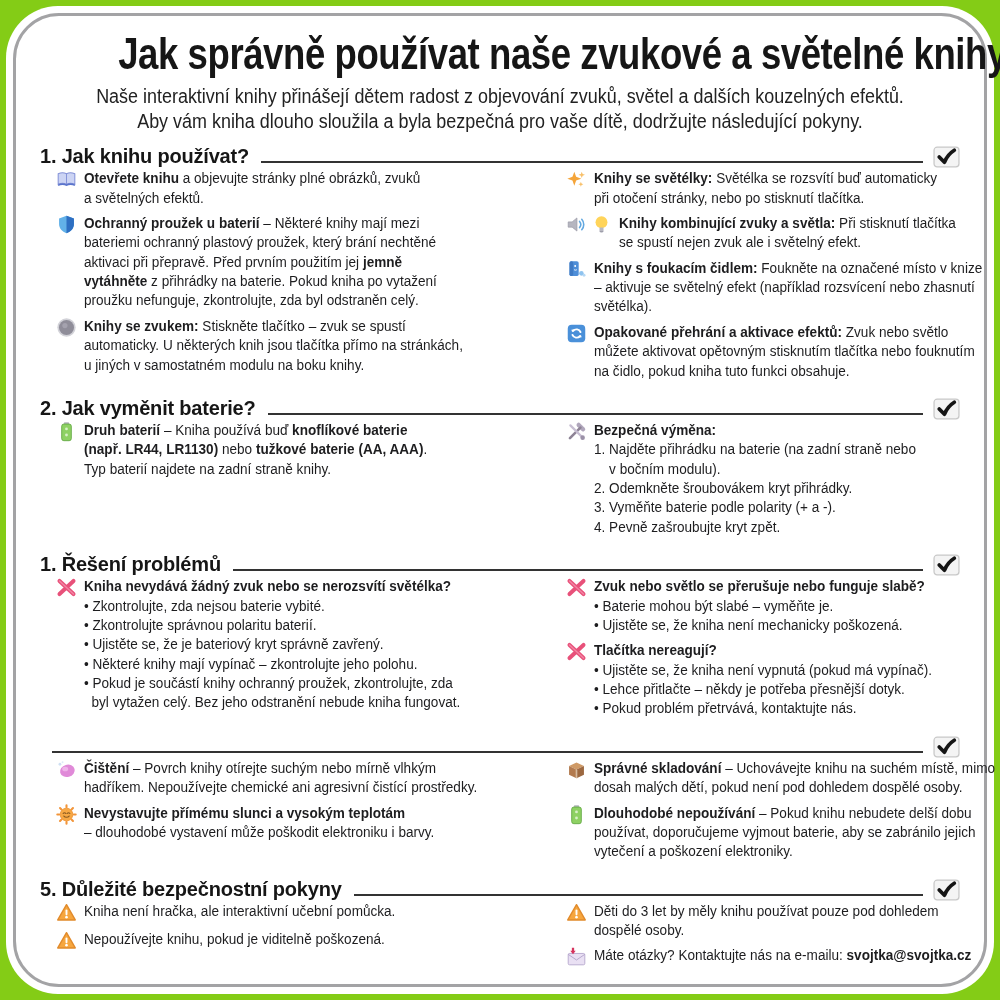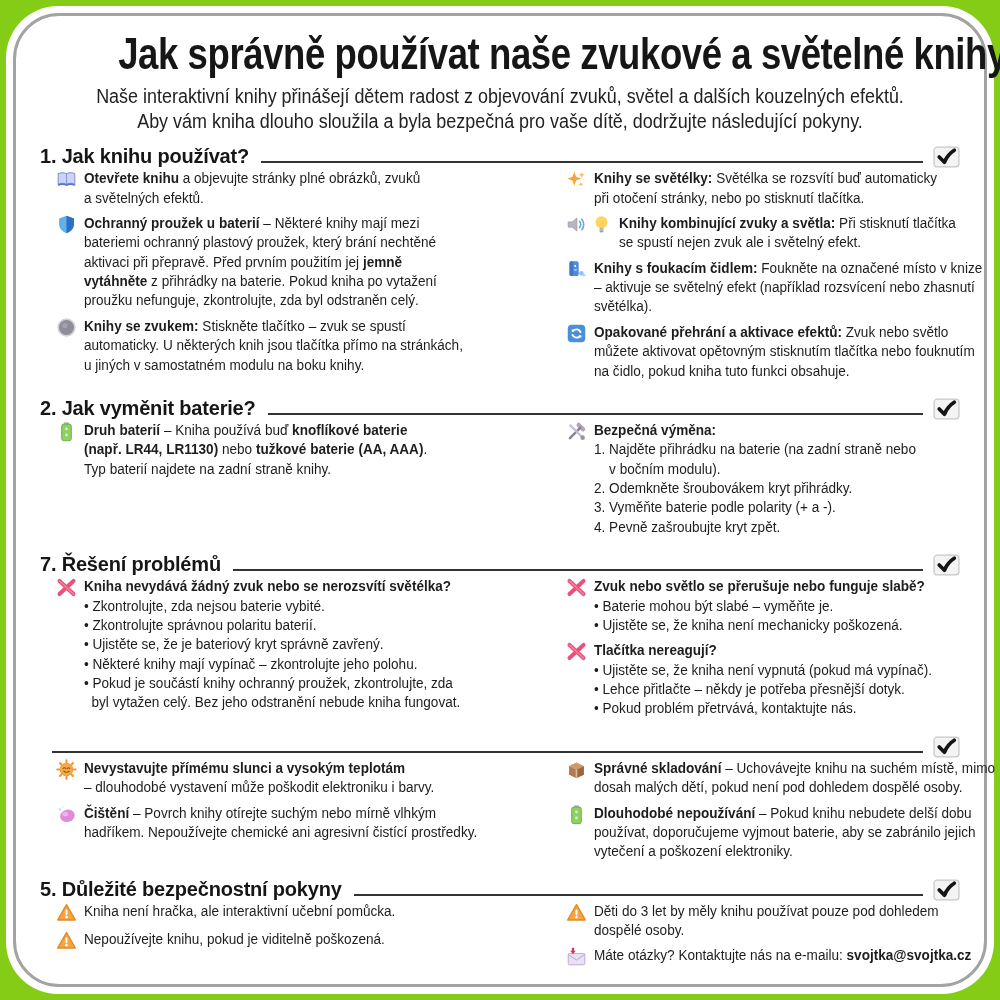--- a/index.html
+++ b/index.html
@@ -213,21 +213,21 @@
     v bočním modulu).
 2. Odemkněte šroubovákem kryt přihrádky.
 3. Vyměňte baterie podle polarity (+ a -).
 4. Pevně zašroubujte kryt zpět.</span></div>
                 </div>
               </div>
             </div>
           </div>
           <div class="section">
             <div class="section-header">
-              <span class="section-title">7. Řešení problémů</span>
+              <span class="section-title">1. Řešení problémů</span>
               <span class="section-rule"></span>
               <span class="section-check"><svg viewBox="0 0 26 22">
                   <rect x="1" y="2" width="24" height="19" rx="3" fill="#f4f4f4" stroke="#c8c8c8" stroke-width="1.2"></rect>
                   <path d="M6 11.5l5 5c2-5 5.5-9 9.5-11.5" stroke="#151515" stroke-width="3.6" fill="none" stroke-linecap="round" stroke-linejoin="round"></path>
                 </svg></span>
             </div>
             <div class="columns">
               <div class="column">
                 <div class="item">
                   <span class="item-icons">
@@ -278,42 +278,42 @@
               <span class="section-check"><svg viewBox="0 0 26 22">
                   <rect x="1" y="2" width="24" height="19" rx="3" fill="#f4f4f4" stroke="#c8c8c8" stroke-width="1.2"></rect>
                   <path d="M6 11.5l5 5c2-5 5.5-9 9.5-11.5" stroke="#151515" stroke-width="3.6" fill="none" stroke-linecap="round" stroke-linejoin="round"></path>
                 </svg></span>
             </div>
             <div class="columns">
               <div class="column">
                 <div class="item">
                   <span class="item-icons">
                     <span class="icon"><svg viewBox="0 0 24 24">
+                        <ellipse cx="13" cy="13.5" rx="8.5" ry="7" fill="#e08ad8" transform="rotate(-15 13 13.5)"></ellipse>
+                        <ellipse cx="10.5" cy="11.5" rx="3.4" ry="2.6" fill="#efb3e9"></ellipse>
+                        <circle cx="4.5" cy="6" r="1.6" fill="#cfe0f3"></circle>
+                        <circle cx="7.5" cy="3.8" r="1.1" fill="#dcebf8"></circle>
+                      </svg></span>
+                  </span>
+                  <div class="item-text"><span class="bold">Čištění</span><span> – Povrch knihy otírejte suchým nebo mírně vlhkým
+hadříkem. Nepoužívejte chemické ani agresivní čistící prostředky.</span></div>
+                </div>
+                <div class="item">
+                  <span class="item-icons">
+                    <span class="icon"><svg viewBox="0 0 24 24">
                         <g stroke="#f2953a" stroke-width="2.4" stroke-linecap="round">
                           <path d="M12 1.5v2.2M12 20.3v2.2M1.5 12h2.2M20.3 12h2.2M4.6 4.6l1.6 1.6M17.8 17.8l1.6 1.6M19.4 4.6l-1.6 1.6M6.2 17.8l-1.6 1.6"></path>
                         </g>
                         <circle cx="12" cy="12" r="7.2" fill="#f7a844" stroke="#ef9334" stroke-width="1"></circle>
                         <path d="M8.2 10.8a1.8 1.8 0 013 0M12.8 10.8a1.8 1.8 0 013 0" stroke="#8a5a20" stroke-width="1.3" fill="none" stroke-linecap="round"></path>
                         <path d="M9 13.8a3.4 2.6 0 006 0" stroke="#8a5a20" stroke-width="1.3" fill="none" stroke-linecap="round"></path>
                       </svg></span>
                   </span>
                   <div class="item-text"><span class="bold">Nevystavujte přímému slunci a vysokým teplotám</span><span>
 – dlouhodobé vystavení může poškodit elektroniku i barvy.</span></div>
-                </div>
-                <div class="item">
-                  <span class="item-icons">
-                    <span class="icon"><svg viewBox="0 0 24 24">
-                        <ellipse cx="13" cy="13.5" rx="8.5" ry="7" fill="#e08ad8" transform="rotate(-15 13 13.5)"></ellipse>
-                        <ellipse cx="10.5" cy="11.5" rx="3.4" ry="2.6" fill="#efb3e9"></ellipse>
-                        <circle cx="4.5" cy="6" r="1.6" fill="#cfe0f3"></circle>
-                        <circle cx="7.5" cy="3.8" r="1.1" fill="#dcebf8"></circle>
-                      </svg></span>
-                  </span>
-                  <div class="item-text"><span class="bold">Čištění</span><span> – Povrch knihy otírejte suchým nebo mírně vlhkým
-hadříkem. Nepoužívejte chemické ani agresivní čistící prostředky.</span></div>
                 </div>
               </div>
               <div class="column">
                 <div class="item">
                   <span class="item-icons">
                     <span class="icon"><svg viewBox="0 0 24 24">
                         <path d="M3.5 8L12 4l8.5 4-8.5 4z" fill="#cf9a66"></path>
                         <path d="M3.5 8v10l8.5 4V12z" fill="#b27a4e"></path>
                         <path d="M20.5 8v10L12 22V12z" fill="#9c6840"></path>
                         <path d="M11 11.5v10l2 1v-10z" fill="#e3cdb2" opacity="0.7"></path>

